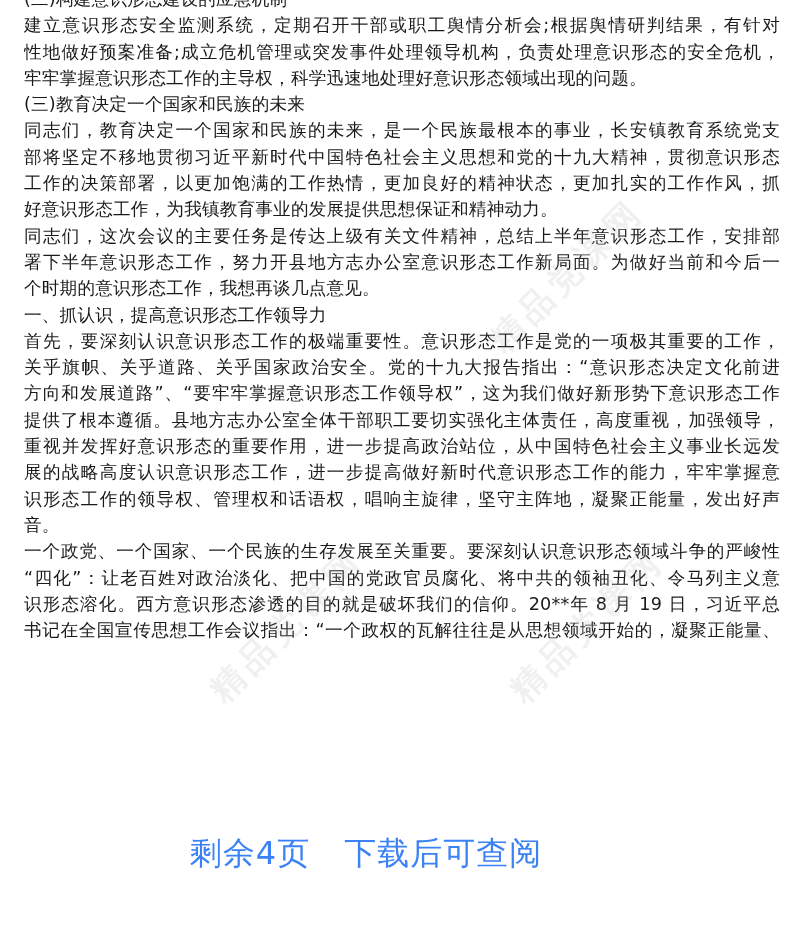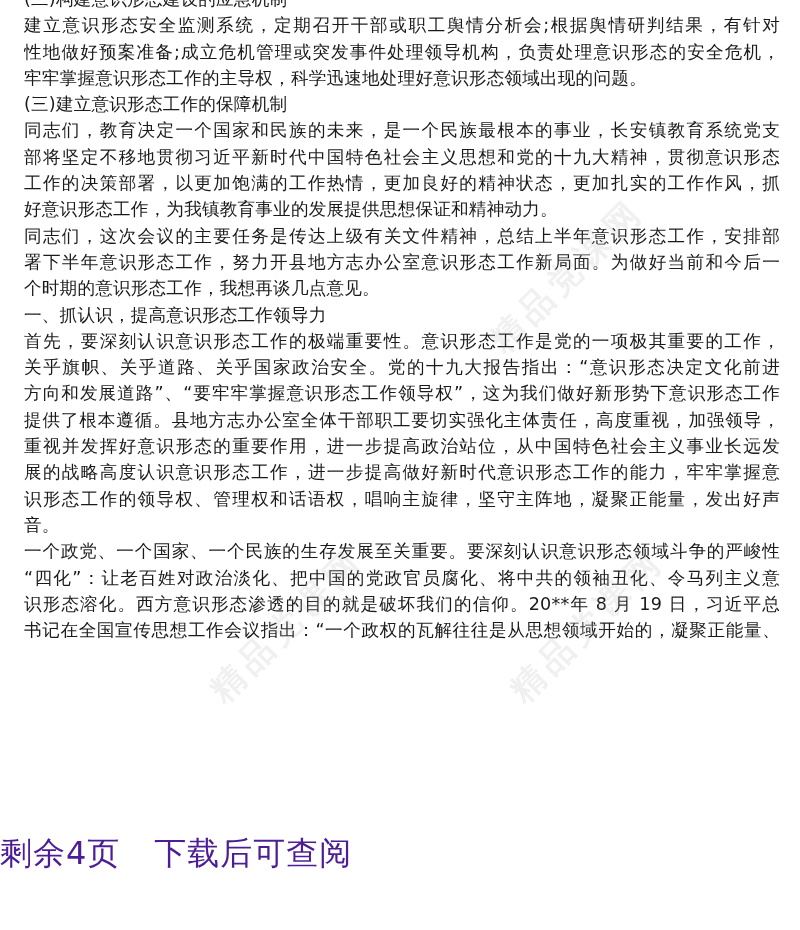--- a/index.html
+++ b/index.html
@@ -50,39 +50,40 @@
       transform-origin: left top;
       white-space: nowrap;
       pointer-events: none;
       letter-spacing: 6px;
     }
     .more-banner {
       position: absolute;
       left: 0;
       top: 832px;
       width: 732px;
+      text-align: center;
       font-size: 32px;
-      color: #4c1d95;
+      color: #3b82f6;
       letter-spacing: 1px;
     }
     .more-banner .gap {
       display: inline-block;
       width: 34px;
     }
   </style>
 </head>
 <body>
 
 <div class="page">
   <div class="content" id="doc-content">
       <span class="line">(二)构建意识形态建设的应急机制</span>
       <span class="line justify">建立意识形态安全监测系统，定期召开干部或职工舆情分析会;根据舆情研判结果，有针对</span>
       <span class="line justify">性地做好预案准备;成立危机管理或突发事件处理领导机构，负责处理意识形态的安全危机，</span>
       <span class="line">牢牢掌握意识形态工作的主导权，科学迅速地处理好意识形态领域出现的问题。</span>
-      <span class="line">(三)建立意识形态工作的保障机制</span>
+      <span class="line">(三)教育决定一个国家和民族的未来</span>
       <span class="line justify">同志们，教育决定一个国家和民族的未来，是一个民族最根本的事业，长安镇教育系统党支</span>
       <span class="line justify">部将坚定不移地贯彻习近平新时代中国特色社会主义思想和党的十九大精神，贯彻意识形态</span>
       <span class="line justify">工作的决策部署，以更加饱满的工作热情，更加良好的精神状态，更加扎实的工作作风，抓</span>
       <span class="line">好意识形态工作，为我镇教育事业的发展提供思想保证和精神动力。</span>
       <span class="line justify">同志们，这次会议的主要任务是传达上级有关文件精神，总结上半年意识形态工作，安排部</span>
       <span class="line justify">署下半年意识形态工作，努力开县地方志办公室意识形态工作新局面。为做好当前和今后一</span>
       <span class="line">个时期的意识形态工作，我想再谈几点意见。</span>
       <span class="line">一、抓认识，提高意识形态工作领导力</span>
       <span class="line justify">首先，要深刻认识意识形态工作的极端重要性。意识形态工作是党的一项极其重要的工作，</span>
       <span class="line justify">关乎旗帜、关乎道路、关乎国家政治安全。党的十九大报告指出：“意识形态决定文化前进</span>

